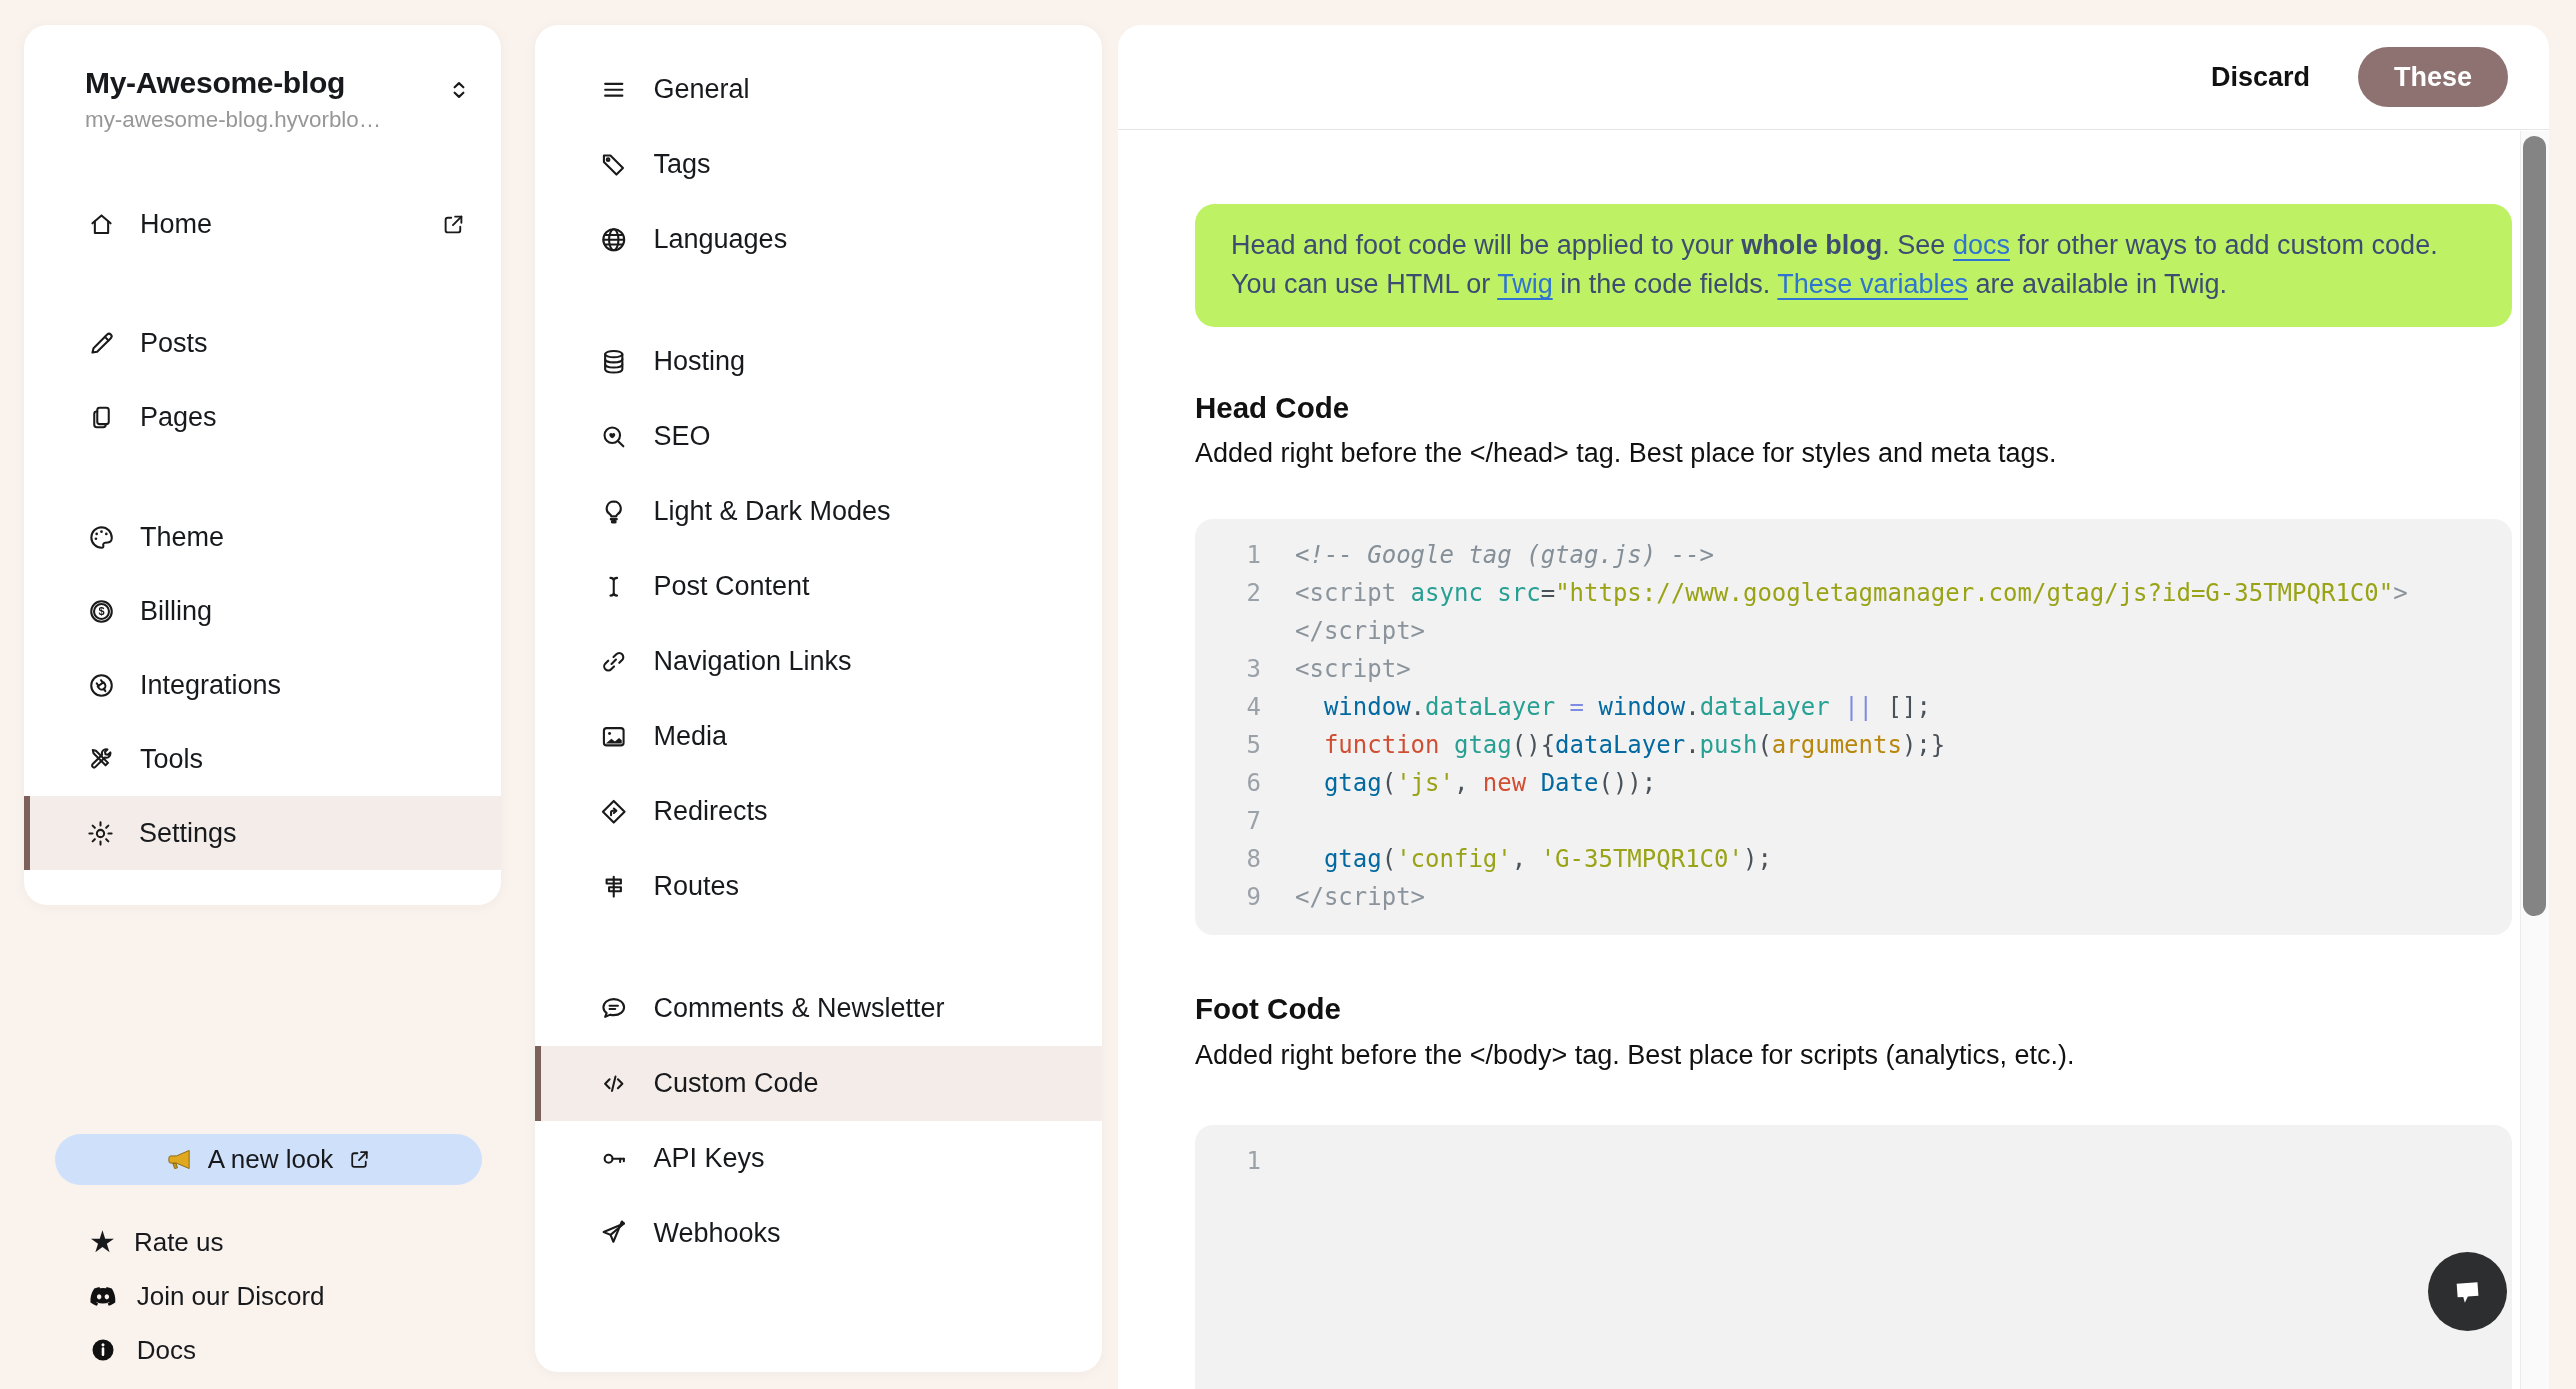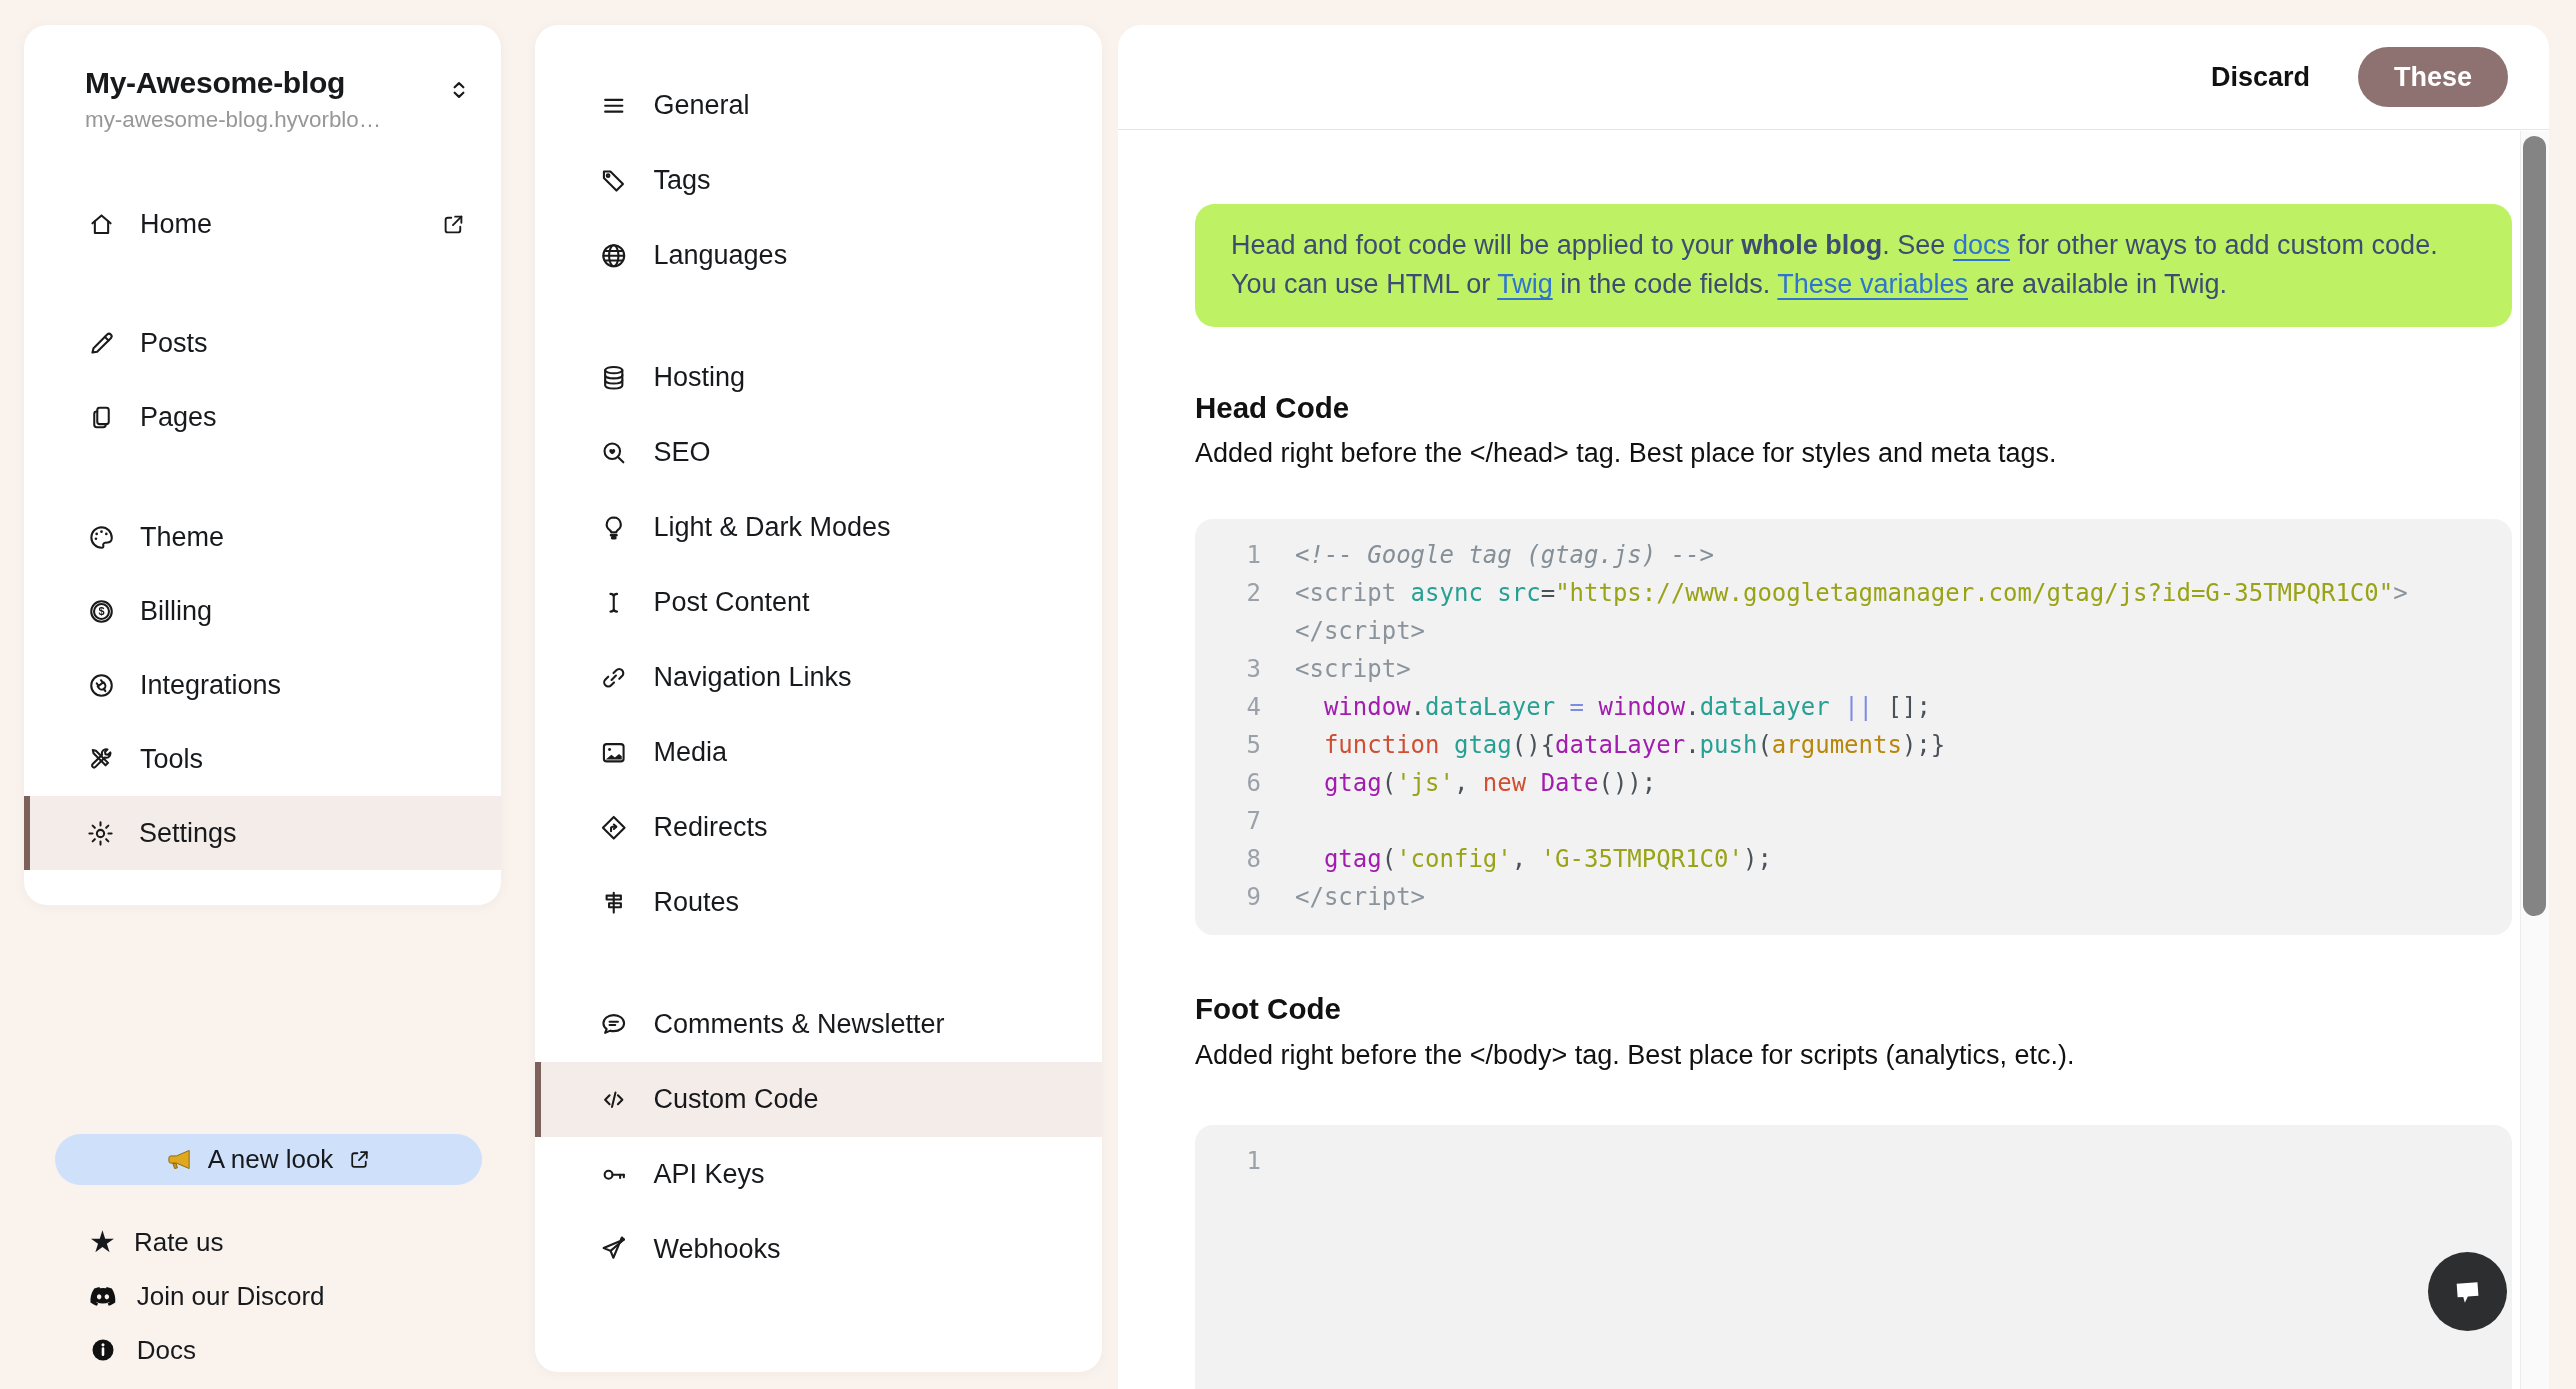--- a/index.html
+++ b/index.html
@@ -26,21 +26,21 @@
   
   .pill { position:absolute; left:55px; top:1134px; width:427px; height:51px; background:#cfe0fb;
     border-radius:894px; display:flex; align-items:center; justify-content:center; gap:13.4px;
     font-size:26px; font-weight:500; cursor:pointer; }
   .flinks { position:absolute; left:89px; top:1215px; }
   .flink { display:flex; align-items:center; height:54px; font-size:26px; font-weight:500; cursor:pointer; }
   .flink .ic { width:28px; height:28px; margin-right:19.7px; display:flex; }
 
   
   .card-mid { position:absolute; left:535px; top:25px; width:567px; height:1347px;
-    background:#fff; border-radius:23px; box-shadow:0 1.8px 12.5px rgba(90,60,50,.04); padding-top:43px; overflow:hidden; }
+    background:#fff; border-radius:23px; box-shadow:0 1.8px 12.5px rgba(90,60,50,.04); padding-top:27px; overflow:hidden; }
   .mrow { display:flex; align-items:center; height:75px; padding:0 16px 0 64px;
     font-size:27px; font-weight:500; cursor:pointer; }
   .mrow .ic { width:29.5px; height:29.5px; margin-right:25px; flex:none; display:flex; }
   .mrow.gap { margin-top:47px; }
   .mrow.active { background:#f4ece8; border-left:6.3px solid #7c605c; padding-left:58px; }
 
   
   .main { position:absolute; left:1118px; top:25px; width:1431px; height:1365px;
     background:#fff; border-radius:23px 23px 0 0; overflow:hidden; }
   .main-header { height:105px; display:flex; align-items:center; justify-content:flex-end;
@@ -62,21 +62,21 @@
   .section-title { font-size:29.5px; font-weight:700; color:#111; margin-top:64px; }
   .section-desc { font-size:27px; color:#111; margin-top:13.4px; }
 
   .codeblock { background:#f2f2f2; border-radius:18px; margin-top:50px; width:1317px;
     padding:17px 27px 19px 0; font-family:"DejaVu Sans Mono", monospace; font-size:24px;
     line-height:38px; cursor:text; }
   .codeblock.foot { height:376px; margin-top:54px; }
   .cline { display:flex; min-height:38px; }
   .cnum { width:66px; text-align:right; color:#9aa1a8; flex:none; margin-right:34px; }
   .ctxt { white-space:pre-wrap; word-break:break-all; color:#49525a; }
-  .tk-plain { color:#a21caf; }
+  .tk-plain { color:#0369a1; }
   .tk-tag { color:#8b949c; }
   .tk-attr { color:#27a093; }
   .tk-def { color:#27a093; }
   .tk-prop { color:#27a093; }
   .tk-str { color:#99a315; }
   .tk-kw { color:#d04e32; }
   .tk-op { color:#7d8be4; }
   .tk-punct { color:#49525a; }
   .tk-gold { color:#b8860b; }
   .tk-comment { color:#848f98; font-style:italic; }

